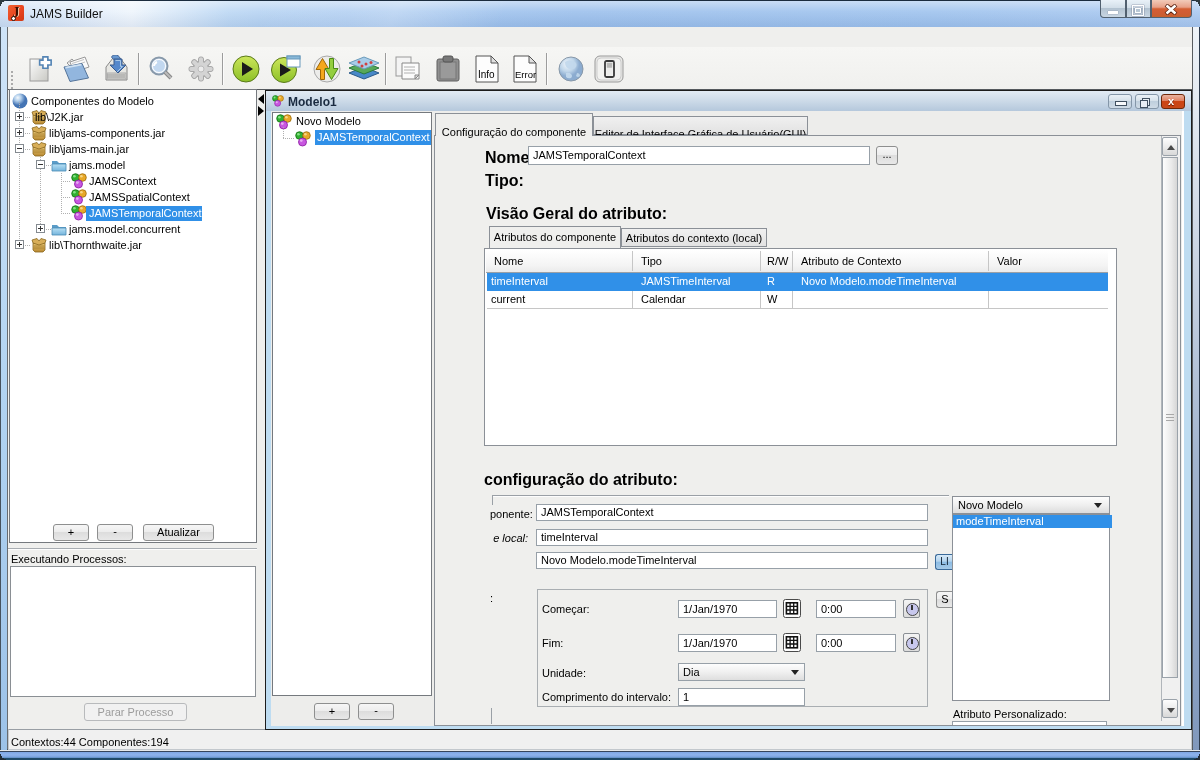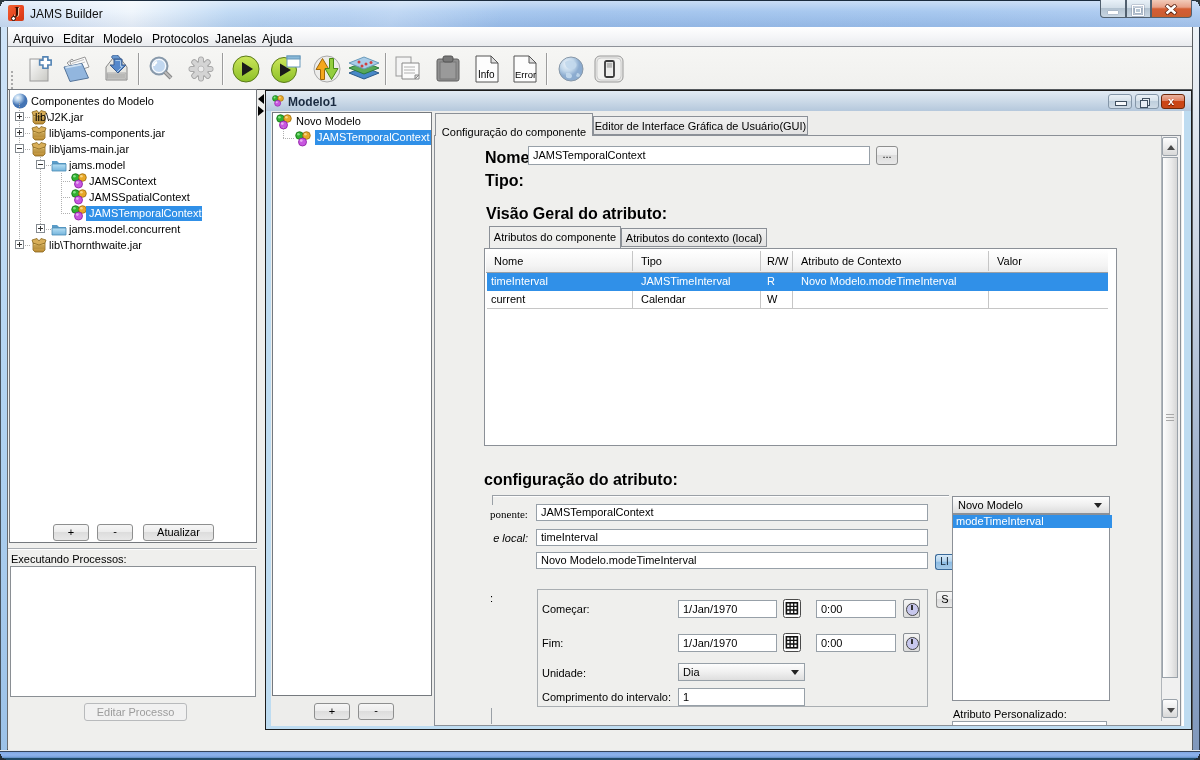--- a/index.html
+++ b/index.html
@@ -113,28 +113,20 @@
 <div class="abs" style="left:1193px;top:27px;width:6px;height:723px;background:linear-gradient(180deg,#eef3f8 0%,#ccd6e4 30%,#a2b4ce 60%,#8098bc 100%);"></div>
 <div class="abs" style="left:1199px;top:27px;width:1px;height:723px;background:#2c3a4c;"></div>
 <div class="abs" style="left:1192px;top:27px;width:1px;height:723px;background:#585c60;"></div>
 <div class="abs" style="left:7px;top:749px;width:1186px;height:1px;background:#4a5258;"></div>
 <div class="abs" style="left:0px;top:750px;width:1200px;height:1px;background:#e6e9ec;"></div>
 <div class="abs" style="left:0px;top:751px;width:1200px;height:1px;background:#36455c;"></div>
 <div class="abs" style="left:0px;top:752px;width:1200px;height:6px;background:linear-gradient(180deg,#7ea6e4 0%,#8cb2ec 40%,#86ace6 70%,#5d8cc4 100%);"></div>
 <div class="abs" style="left:0px;top:758px;width:1200px;height:2px;background:#1f4a68;"></div>
 
 <div class="abs" id="client">
-  <div class="abs" id="menubar">
-    <span class="menuitem" style="left:5px;">Arquivo</span>
-    <span class="menuitem" style="left:55px;">Editar</span>
-    <span class="menuitem" style="left:95px;">Modelo</span>
-    <span class="menuitem" style="left:144px;">Protocolos</span>
-    <span class="menuitem" style="left:207px;">Janelas</span>
-    <span class="menuitem" style="left:254px;">Ajuda</span>
-  </div>
   <div class="abs" id="toolbar">
     <div class="abs" style="left:3px;top:24px;width:2px;height:34px;background-image:linear-gradient(180deg,#ababab 50%,transparent 50%);background-size:2px 4px;"></div>
     <svg class="ticon" style="left:18px;" width="28" height="28">
       <defs>
           <linearGradient id="pg" x1="0" y1="0" x2="1" y2="1">
         <stop offset="0" stop-color="#fdfdfd"></stop>
             <stop offset="1" stop-color="#c9c9c4"></stop>
           </linearGradient>
       <linearGradient id="grn" x1="0" y1="0" x2="0" y2="1">
         <stop offset="0" stop-color="#cce65a"></stop>
@@ -355,21 +347,24 @@
       </svg>
     <span class="trow" style="left:39px;top:147px;">lib\Thornthwaite.jar</span>
   </div>
   <div class="btn" style="left:45px;top:497px;width:36px;height:17px;line-height:15px;">+</div>
   <div class="btn" style="left:89px;top:497px;width:36px;height:17px;line-height:13px;">-</div>
   <div class="btn" style="left:135px;top:497px;width:71px;height:17px;line-height:15px;">Atualizar</div>
   <div class="abs" style="left:0px;top:521px;width:249px;height:1px;background:#a8adb2;"></div>
   <div class="abs" style="left:0px;top:522px;width:249px;height:1px;background:#fdfdfd;"></div>
   <span class="abs" style="left:3px;top:526px;">Executando Processos:</span>
   <div class="abs" style="left:2px;top:539px;width:246px;height:131px;background:#fff;border:1px solid #8a8f94;box-sizing:border-box;"></div>
-  <div class="btn" style="left:76px;top:676px;width:103px;height:18px;line-height:16px;color:#9c9c9c;border-color:#b8babc;background:#f1f1f1;">Editar Processo</div>
+  <div class="btn" style="left:76px;top:676px;width:103px;height:18px;line-height:16px;color:#9c9c9c;border-color:#b8babc;background:#f1f1f1;">Parar Processo</div>
+  <div class="abs" id="statusbar">
+      <span>Contextos:44 Componentes:194</span>
+    </div>
 
   <div class="abs" style="left:250px;top:67px;width:0;height:0;border-right:6px solid #000;border-top:5px solid transparent;border-bottom:5px solid transparent;"></div>
   <div class="abs" style="left:250px;top:79px;width:0;height:0;border-left:6px solid #000;border-top:5px solid transparent;border-bottom:5px solid transparent;"></div>
 
   <div class="abs" id="iframe">
     <div id="ititle">
         <span>Modelo1</span>
       <svg style="position:absolute;left:6px;top:4px;" width="12" height="12" viewBox="0 0 16 16">
           <use href="#balluse"></use>
         </svg>
@@ -393,21 +388,21 @@
         <div class="doth" style="left:10px;top:25px;width:11px;"></div>
         <svg class="ticn" style="left:22px;top:18px;" viewBox="0 0 16 16">
             <use href="#balluse"></use>
           </svg>
         <div class="hl" style="left:42px;top:17px;width:114px;padding-left:2px;">JAMSTemporalContext</div>
       </div>
       <div class="btn" style="left:43px;top:592px;width:36px;height:17px;line-height:15px;">+</div>
       <div class="btn" style="left:87px;top:592px;width:36px;height:17px;line-height:13px;">-</div>
 
       <div class="tab tabactive" style="left:164px;top:2px;width:158px;height:23px;z-index:3;border-bottom:none;padding-top:12px;text-align:center;">Configuração do componente</div>
-      <div class="tab" style="left:322px;top:5px;width:215px;height:19px;padding-top:3px;text-align:center;">Editor de Interface Gráfica de Usuário(GUI)</div>
+      <div class="tab" style="left:322px;top:5px;width:215px;height:19px;padding-top:11px;text-align:center;">Editor de Interface Gráfica de Usuário(GUI)</div>
 
       <div class="abs" id="tabcontent" style="left:163px;top:24px;width:747px;height:591px;border:1px solid #8b9097;box-sizing:border-box;background:#efefed;overflow:hidden;">
 
         <div class="boldlab" style="left:50px;top:13px;">Nome:</div>
         <div class="field" style="left:93px;top:10px;width:342px;height:19px;">
             <span>JAMSTemporalContext</span>
           </div>
         <div class="btn" style="left:441px;top:10px;width:22px;height:19px;line-height:14px;">...</div>
         <div class="boldlab" style="left:50px;top:36px;">Tipo:</div>
         <div class="boldlab" style="left:51px;top:69px;">Visão Geral do atributo:</div>
@@ -441,21 +436,21 @@
             <div class="gridline" style="left:501px;top:0px;width:1px;height:17px;"></div>
             <div class="gridline" style="left:0px;top:17px;width:621px;height:1px;"></div>
           </div>
         </div>
 
         <div class="boldlab" style="left:49px;top:335px;">configuração do atributo:</div>
         <div class="abs" style="left:57px;top:359px;width:457px;height:1px;background:#9aa0a6;"></div>
         <div class="abs" style="left:57px;top:360px;width:457px;height:1px;background:#fdfdfd;"></div>
         <div class="abs" style="left:57px;top:359px;width:1px;height:10px;background:#9aa0a6;"></div>
         <div class="abs" style="left:56px;top:572px;width:1px;height:16px;background:#9aa0a6;"></div>
-        <div class="lab" style="left:55px;top:372px;width:42px;text-align:left;font-family:Liberation Serif, serif;">ponente:</div>
+        <div class="lab" style="left:55px;top:372px;width:42px;text-align:center;">ponente:</div>
         <div class="field" style="left:101px;top:368px;width:392px;height:17px;">
             <span style="top:1px;">JAMSTemporalContext</span>
           </div>
         <div class="lab" style="left:55px;top:396px;width:38px;text-align:right;font-style:italic;">e local:</div>
         <div class="field" style="left:101px;top:393px;width:392px;height:17px;">
             <span style="top:1px;">timeInterval</span>
           </div>
         <div class="field" style="left:101px;top:416px;width:392px;height:17px;">
             <span style="top:1px;">Novo Modelo.modeTimeInterval</span>
           </div>

